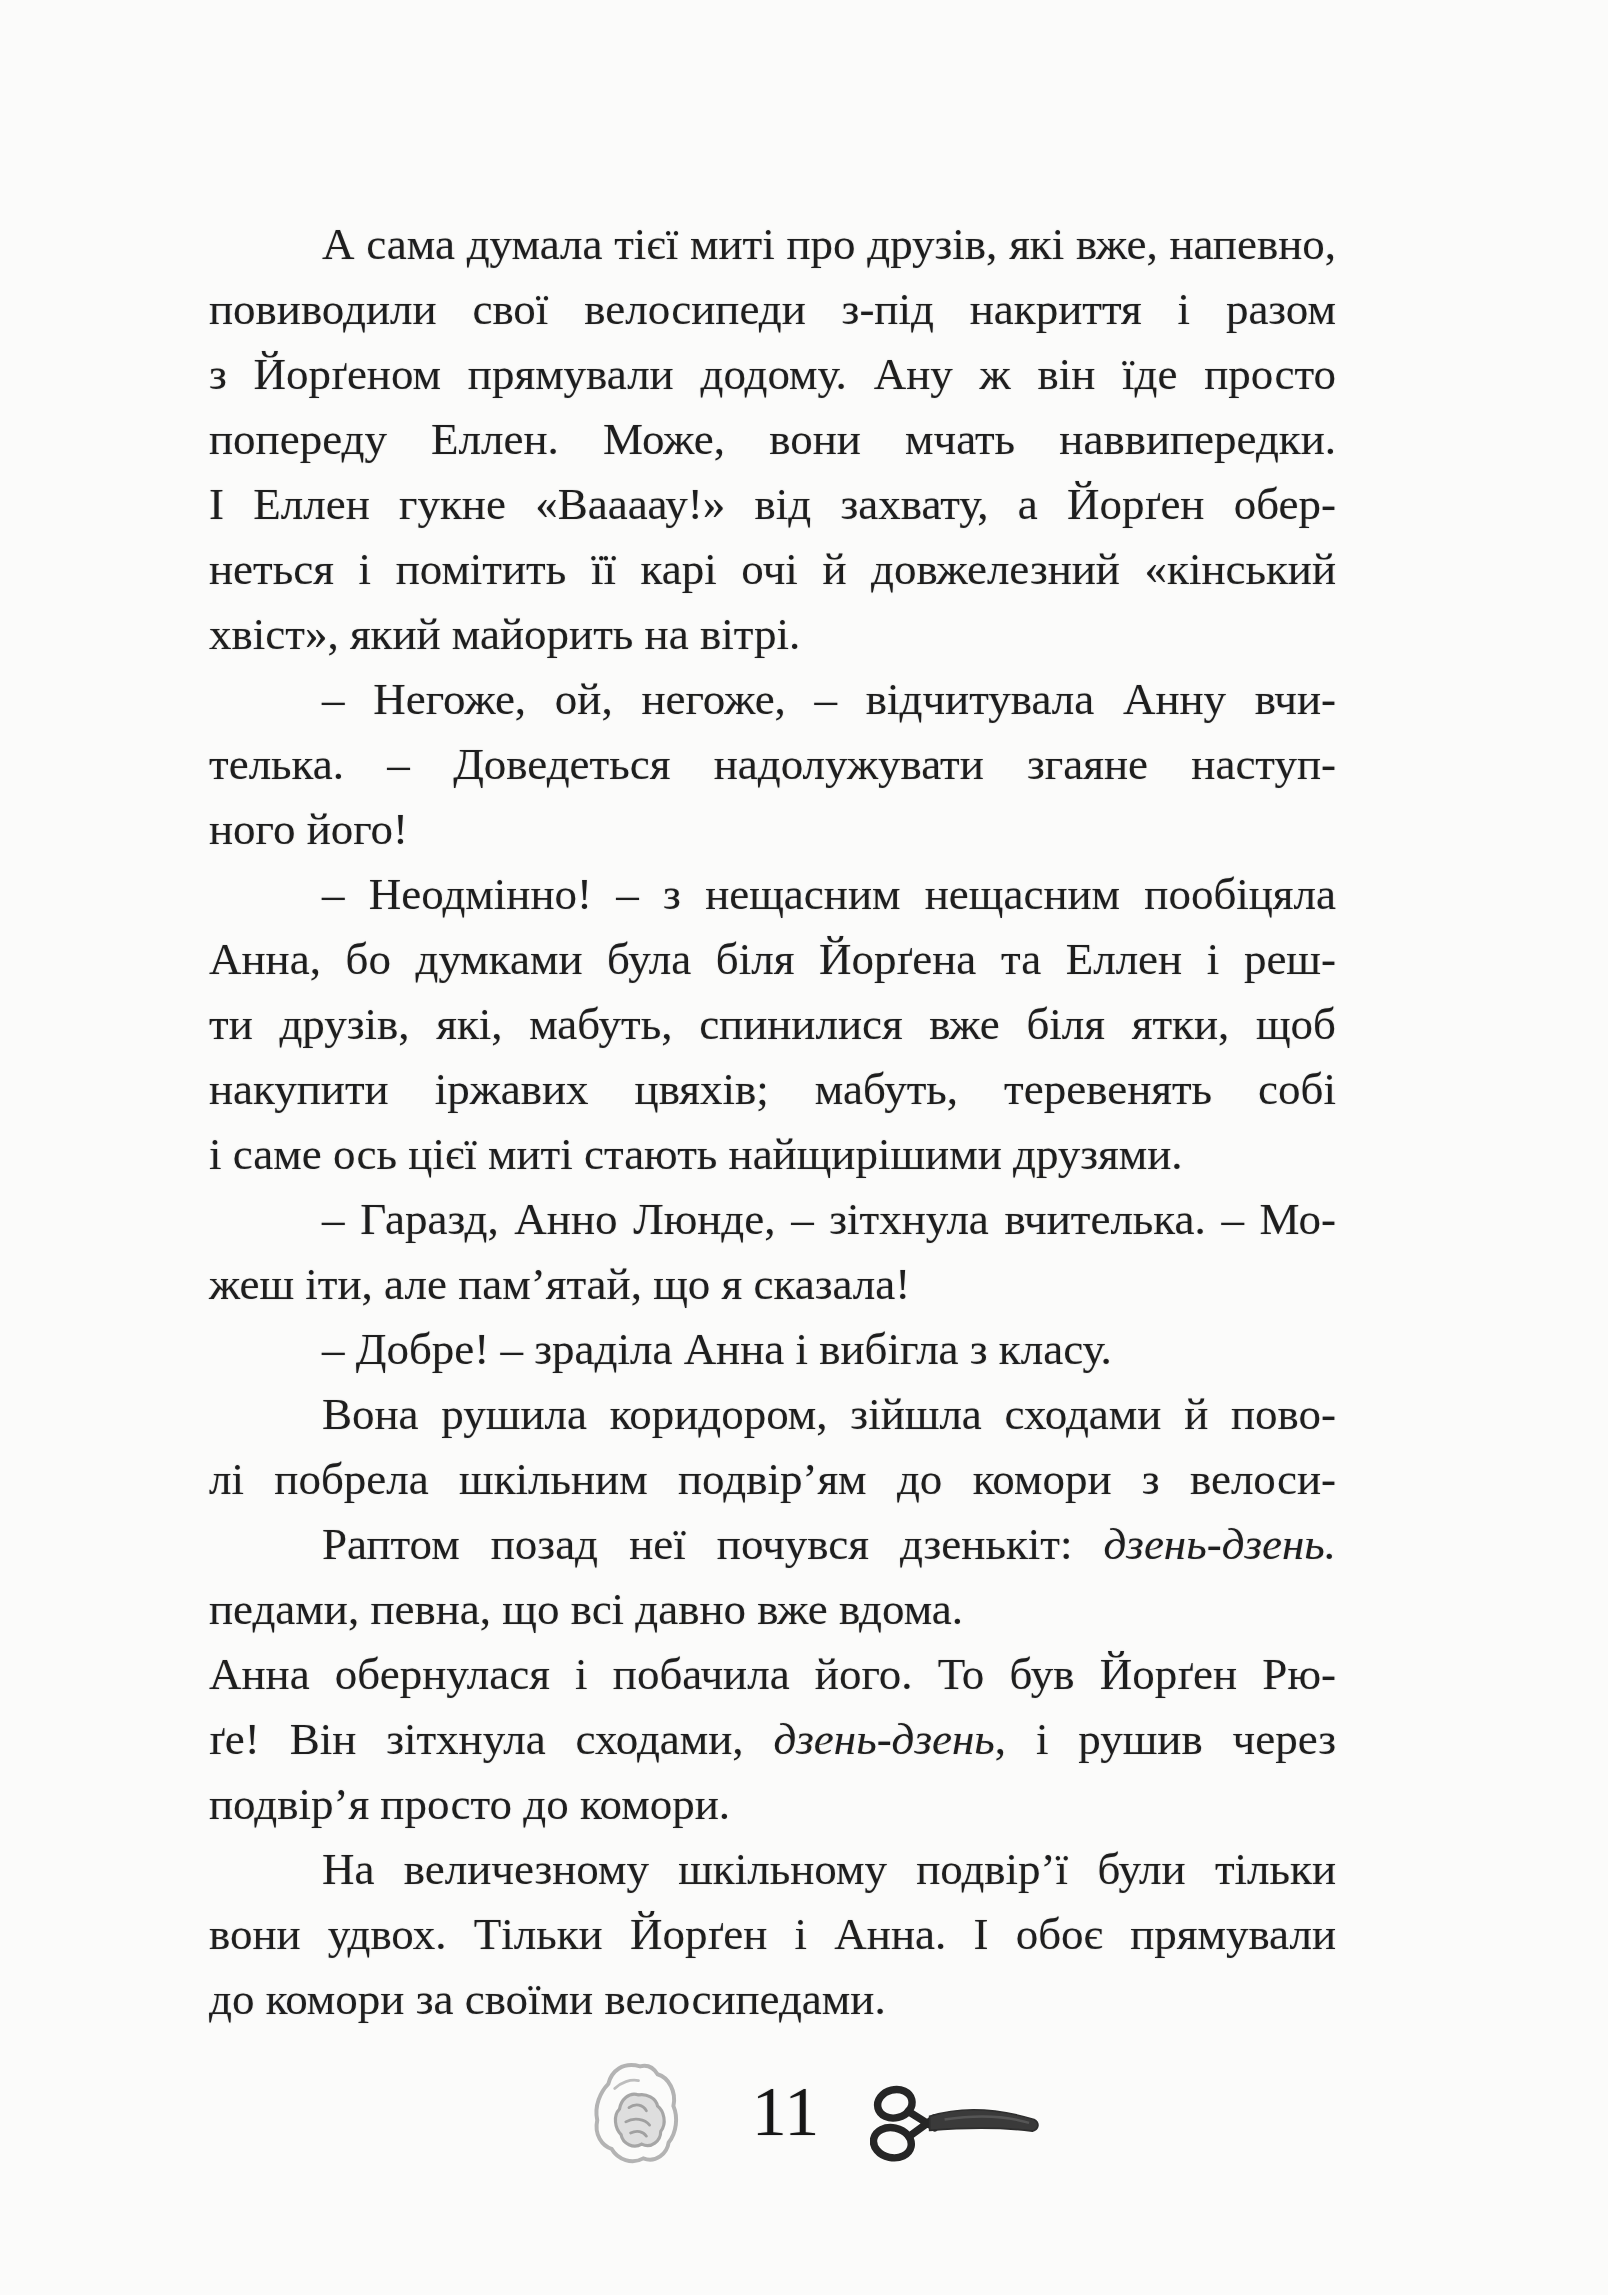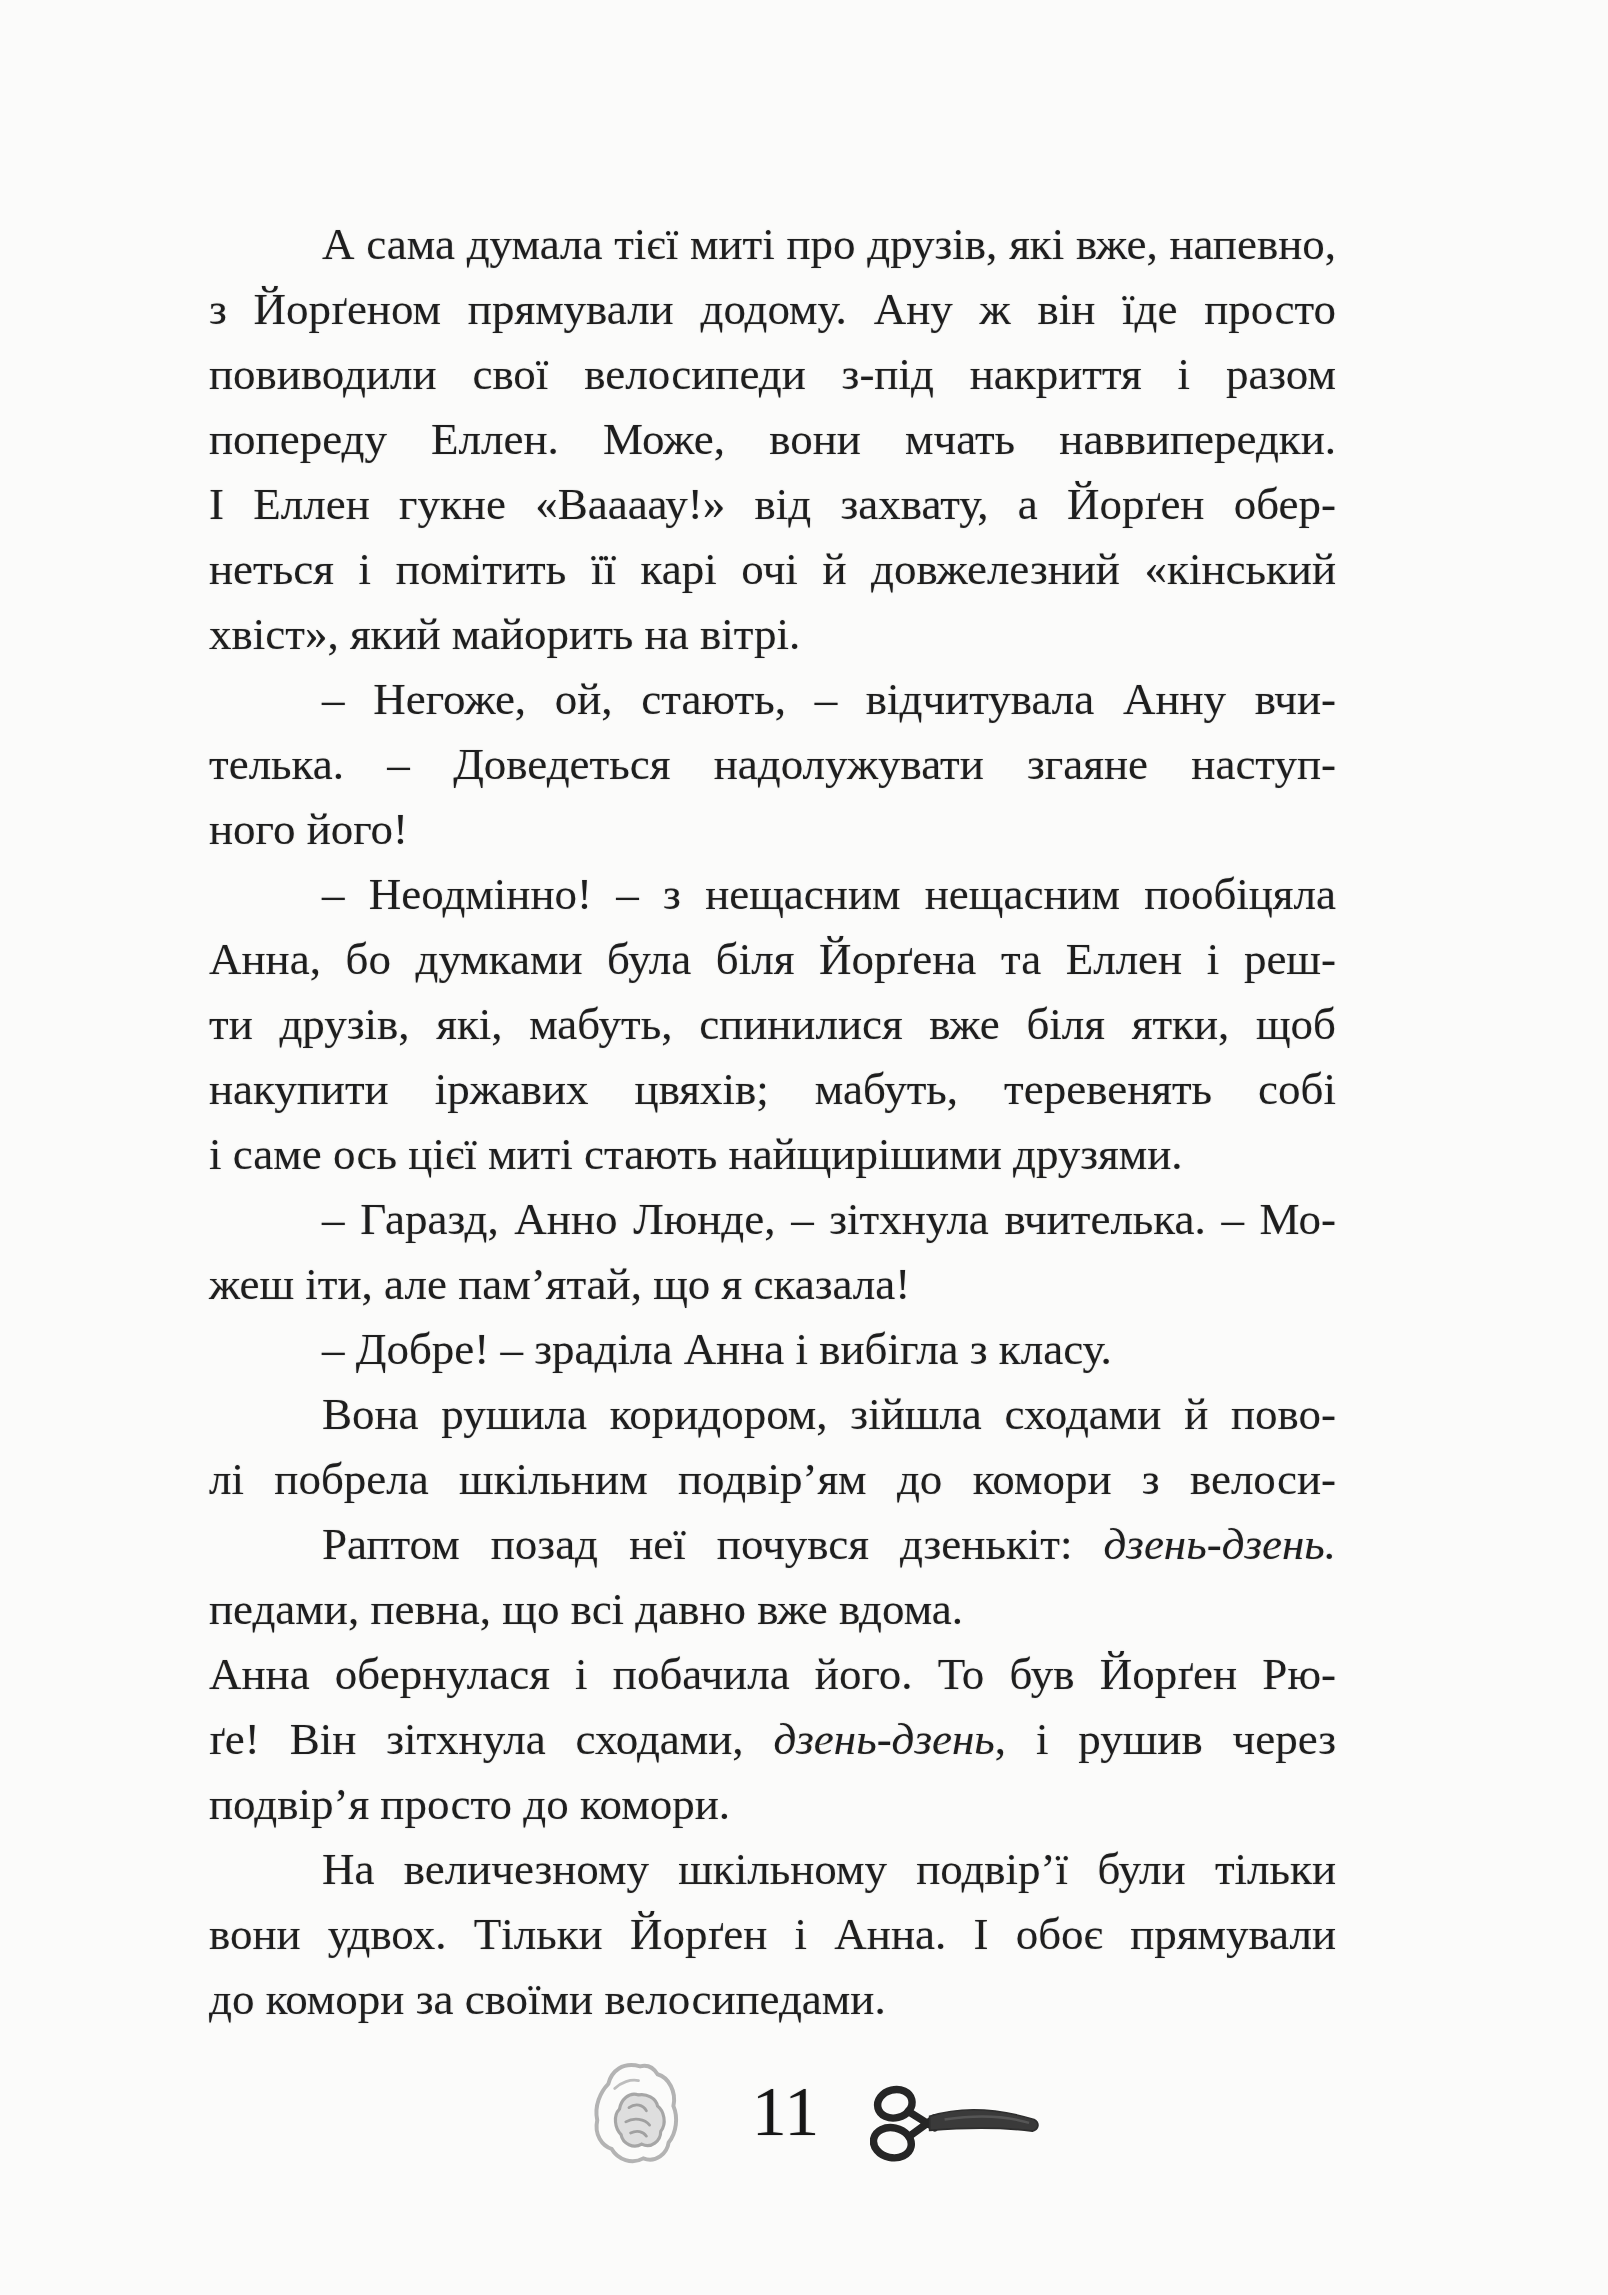--- a/index.html
+++ b/index.html
@@ -76,27 +76,27 @@
     height: 85px;
   }
 </style>
 </head>
 <body>
 
 <div class="page">
 
   <div class="text-block">
       <div class="line indent just"><span>А сама думала тієї миті про друзів, які вже, напевно,</span></div>
+      <div class="line just"><span>повиводили свої велосипеди з-під накриття і разом</span></div>
       <div class="line just"><span>з Йорґеном прямували додому. Ану ж він їде просто</span></div>
-      <div class="line just"><span>повиводили свої велосипеди з-під накриття і разом</span></div>
       <div class="line just"><span>попереду Еллен. Може, вони мчать наввипередки.</span></div>
       <div class="line just"><span>І Еллен гукне «Ваааау!» від захвату, а Йорґен обер-</span></div>
       <div class="line just"><span>неться і помітить її карі очі й довжелезний «кінський</span></div>
       <div class="line"><span>хвіст», який майорить на вітрі.</span></div>
-      <div class="line indent just"><span>– Негоже, ой, стають, – відчитувала Анну вчи-</span></div>
+      <div class="line indent just"><span>– Негоже, ой, негоже, – відчитувала Анну вчи-</span></div>
       <div class="line just"><span>телька. – Доведеться надолужувати згаяне наступ-</span></div>
       <div class="line"><span>ного його!</span></div>
       <div class="line indent just"><span>– Неодмінно! – з нещасним нещасним пообіцяла</span></div>
       <div class="line just"><span>Анна, бо думками була біля Йорґена та Еллен і реш-</span></div>
       <div class="line just"><span>ти друзів, які, мабуть, спинилися вже біля ятки, щоб</span></div>
       <div class="line just"><span>накупити іржавих цвяхів; мабуть, теревенять собі</span></div>
       <div class="line"><span>і саме ось цієї миті стають найщирішими друзями.</span></div>
       <div class="line indent just"><span>– Гаразд, Анно Люнде, – зітхнула вчителька. – Мо-</span></div>
       <div class="line"><span>жеш іти, але пам’ятай, що я сказала!</span></div>
       <div class="line indent"><span>– Добре! – зраділа Анна і вибігла з класу.</span></div>

